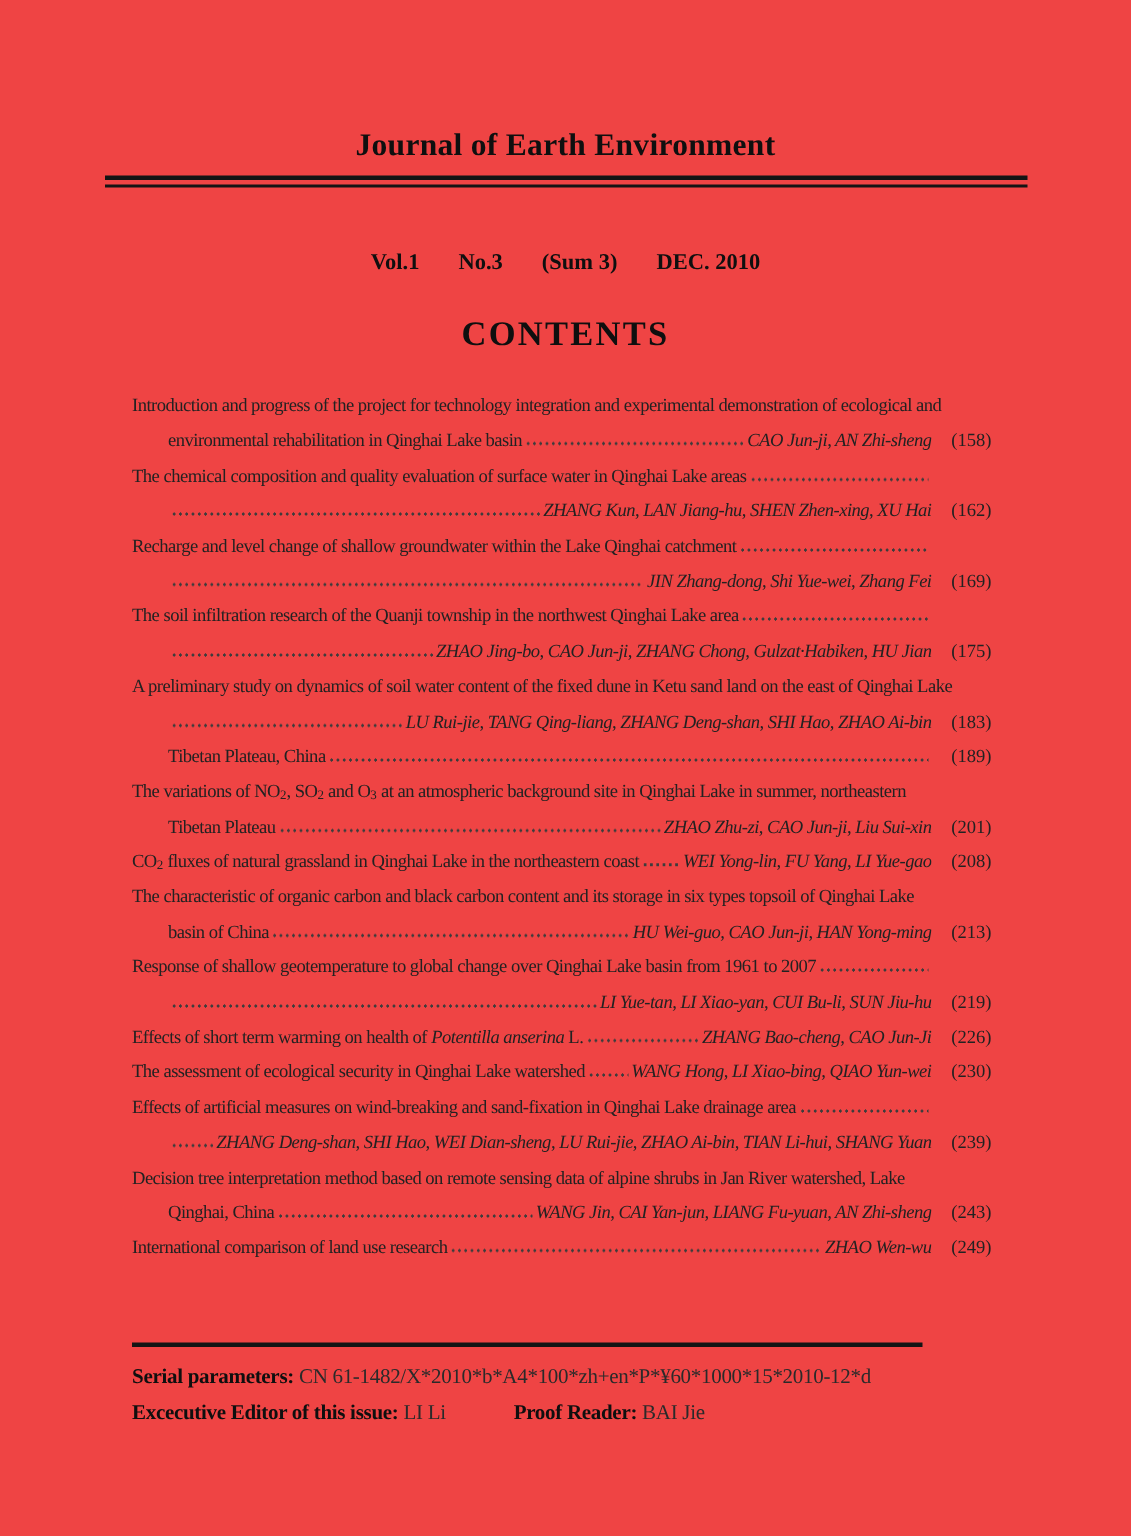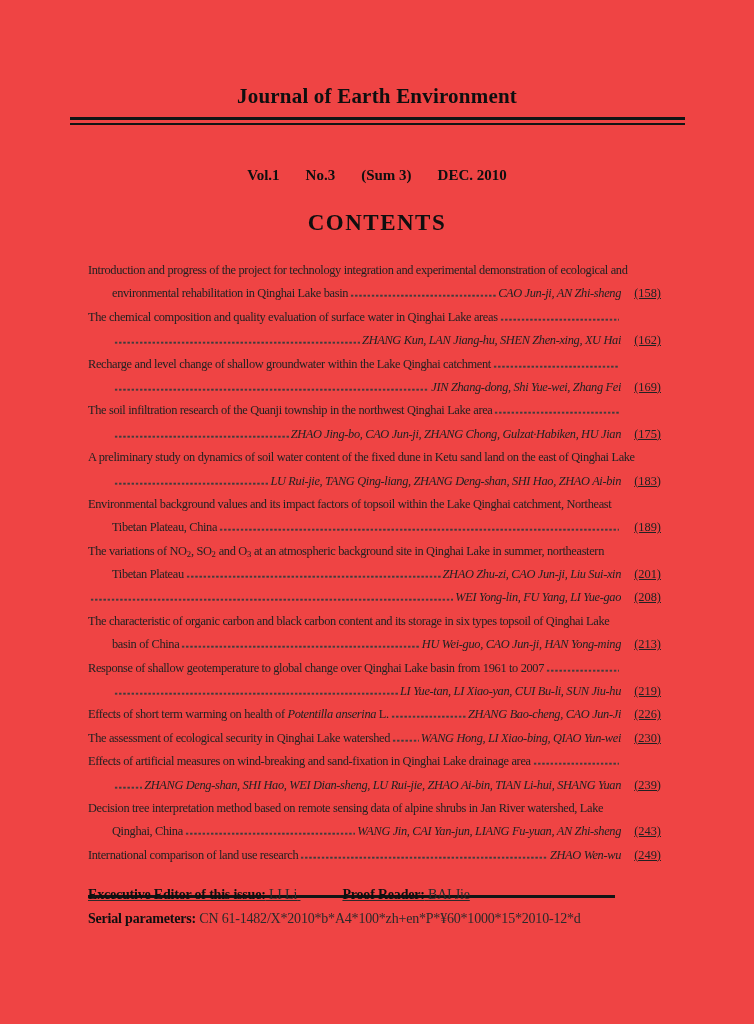--- a/index.html
+++ b/index.html
@@ -83,38 +83,37 @@
     background-size: 4.2px 23.4px;
     background-position: 0 2px;
     background-repeat: repeat-x;
   }
   .authors { font-style: italic; white-space: nowrap; flex: 0 0 auto; }
   .toc-page {
     flex: 0 0 40px;
     text-align: right;
     white-space: nowrap;
     letter-spacing: 0;
-    text-decoration: underline;
   }
   .footer-rule {
     position: absolute;
     top: 895px; left: 88px;
     width: 527px;
     border-top: 3px solid #141414;
   }
   .footer-line {
     position: absolute;
     left: 88px;
     font-size: 14px;
     letter-spacing: -0.2px;
     color: #2a2a2a;
     white-space: nowrap;
   }
   .footer-line.line1 { top: 911px; }
-  .footer-line.line2 { top: 887px; text-decoration: underline; }
+  .footer-line.line2 { top: 935px; }
   .footer-line .b { font-weight: bold; color: #0f0f0f; }
   .footer-line .proof { margin-left: 42px; }
 </style>
 </head>
 <body>
 
 <div class="page">
 
   <h1 class="journal-title">Journal of Earth Environment</h1>
 
@@ -188,25 +187,20 @@
         </span>
       </div>
       <div class="toc-line">
         <span class="toc-main indent">
           <span class="leader"></span>
           <span class="authors">LU Rui-jie, TANG Qing-liang, ZHANG Deng-shan, SHI Hao, ZHAO Ai-bin</span>
         </span>
         <span class="toc-page">(183)</span>
       </div>
       <div class="toc-line">
-        <span class="toc-main">
-          <span class="toc-text"><span>Environmental background values and its impact factors of topsoil within the Lake Qinghai catchment, Northeast</span></span>
-        </span>
-      </div>
-      <div class="toc-line">
         <span class="toc-main indent">
           <span class="toc-text"><span>Tibetan Plateau, China</span></span>
           <span class="leader"></span>
         </span>
         <span class="toc-page">(189)</span>
       </div>
       <div class="toc-line">
         <span class="toc-main">
           <span class="toc-text"><span>The variations of NO</span><span class="seg-sub">2</span><span>, SO</span><span class="seg-sub">2</span><span> and O</span><span class="seg-sub">3</span><span> at an atmospheric background site in Qinghai Lake in summer, northeastern</span></span>
         </span>
@@ -214,20 +208,21 @@
       <div class="toc-line">
         <span class="toc-main indent">
           <span class="toc-text"><span>Tibetan Plateau</span></span>
           <span class="leader"></span>
           <span class="authors">ZHAO Zhu-zi, CAO Jun-ji, Liu Sui-xin</span>
         </span>
         <span class="toc-page">(201)</span>
       </div>
       <div class="toc-line">
         <span class="toc-main">
+          <span class="toc-text"><span>CO</span><span class="seg-sub">2</span><span> fluxes of natural grassland in Qinghai Lake in the northeastern coast</span></span>
           <span class="leader"></span>
           <span class="authors">WEI Yong-lin, FU Yang, LI Yue-gao</span>
         </span>
         <span class="toc-page">(208)</span>
       </div>
       <div class="toc-line">
         <span class="toc-main">
           <span class="toc-text"><span>The characteristic of organic carbon and black carbon content and its storage in six types topsoil of Qinghai Lake</span></span>
         </span>
       </div>

